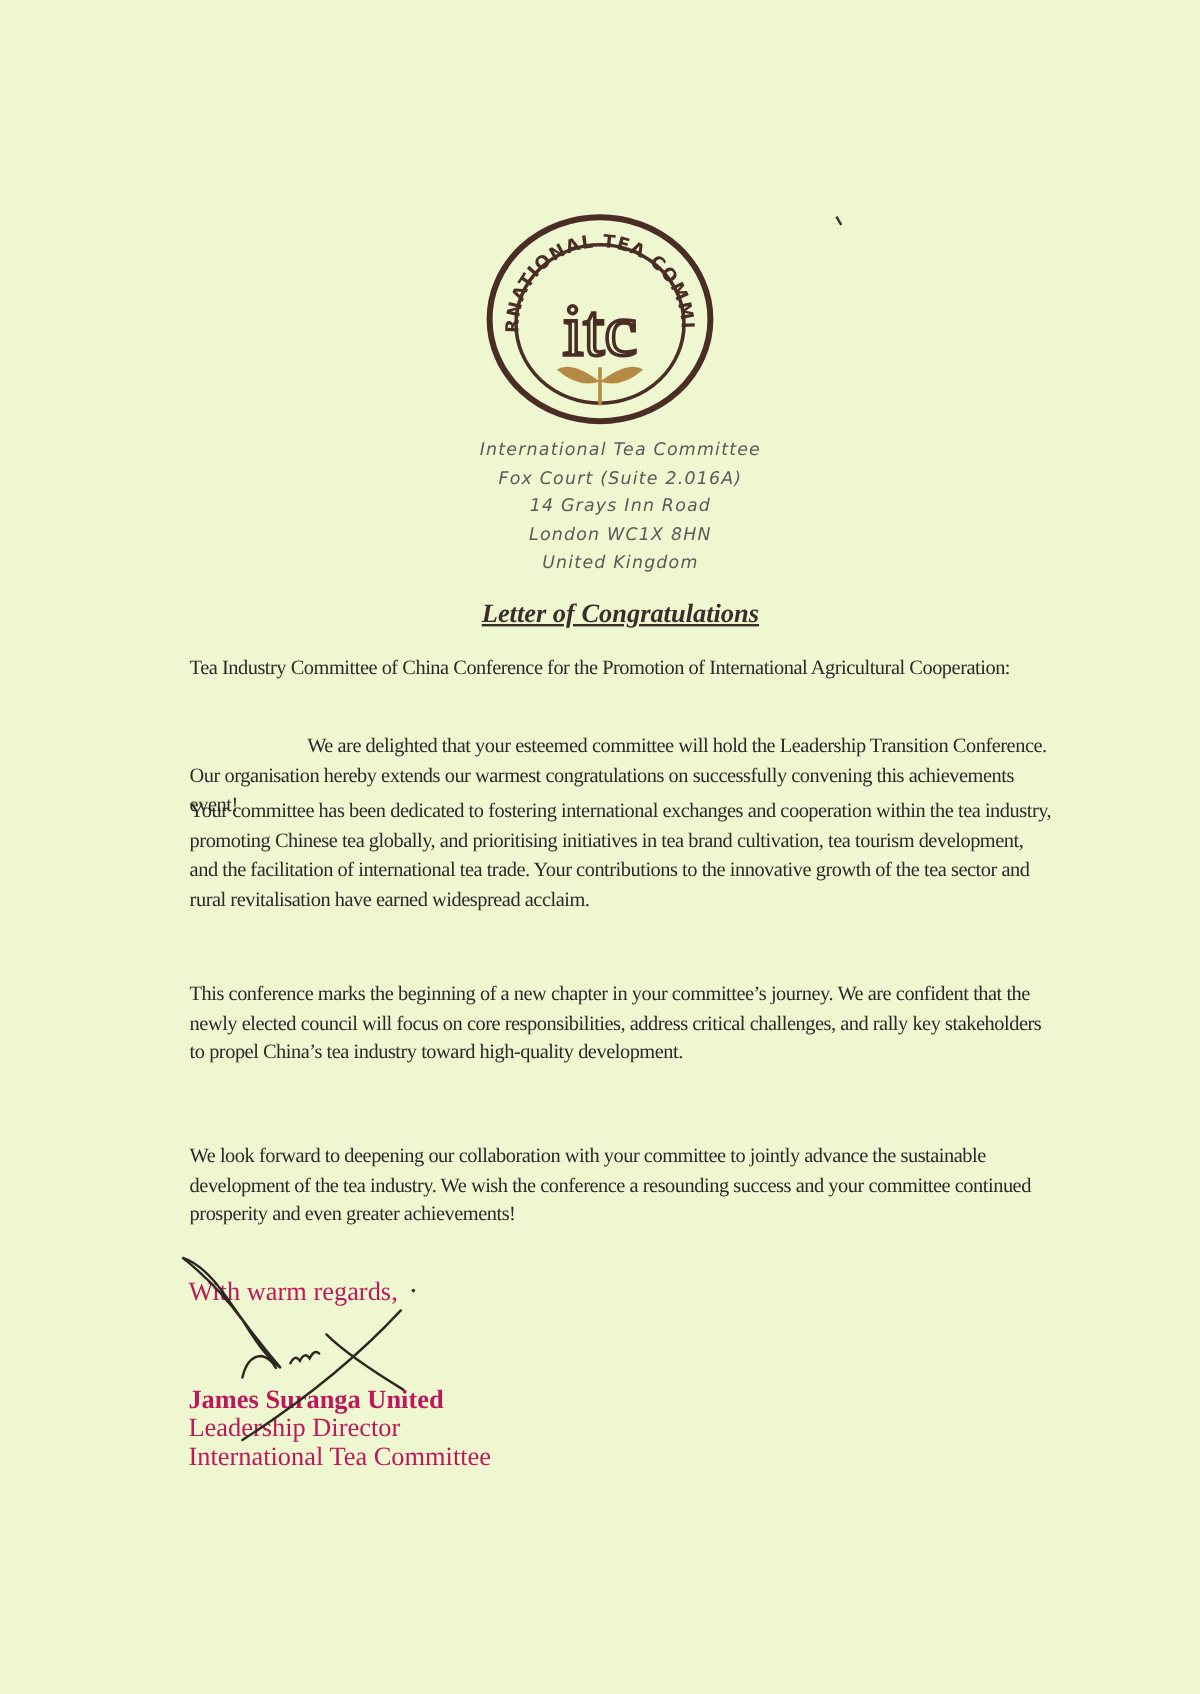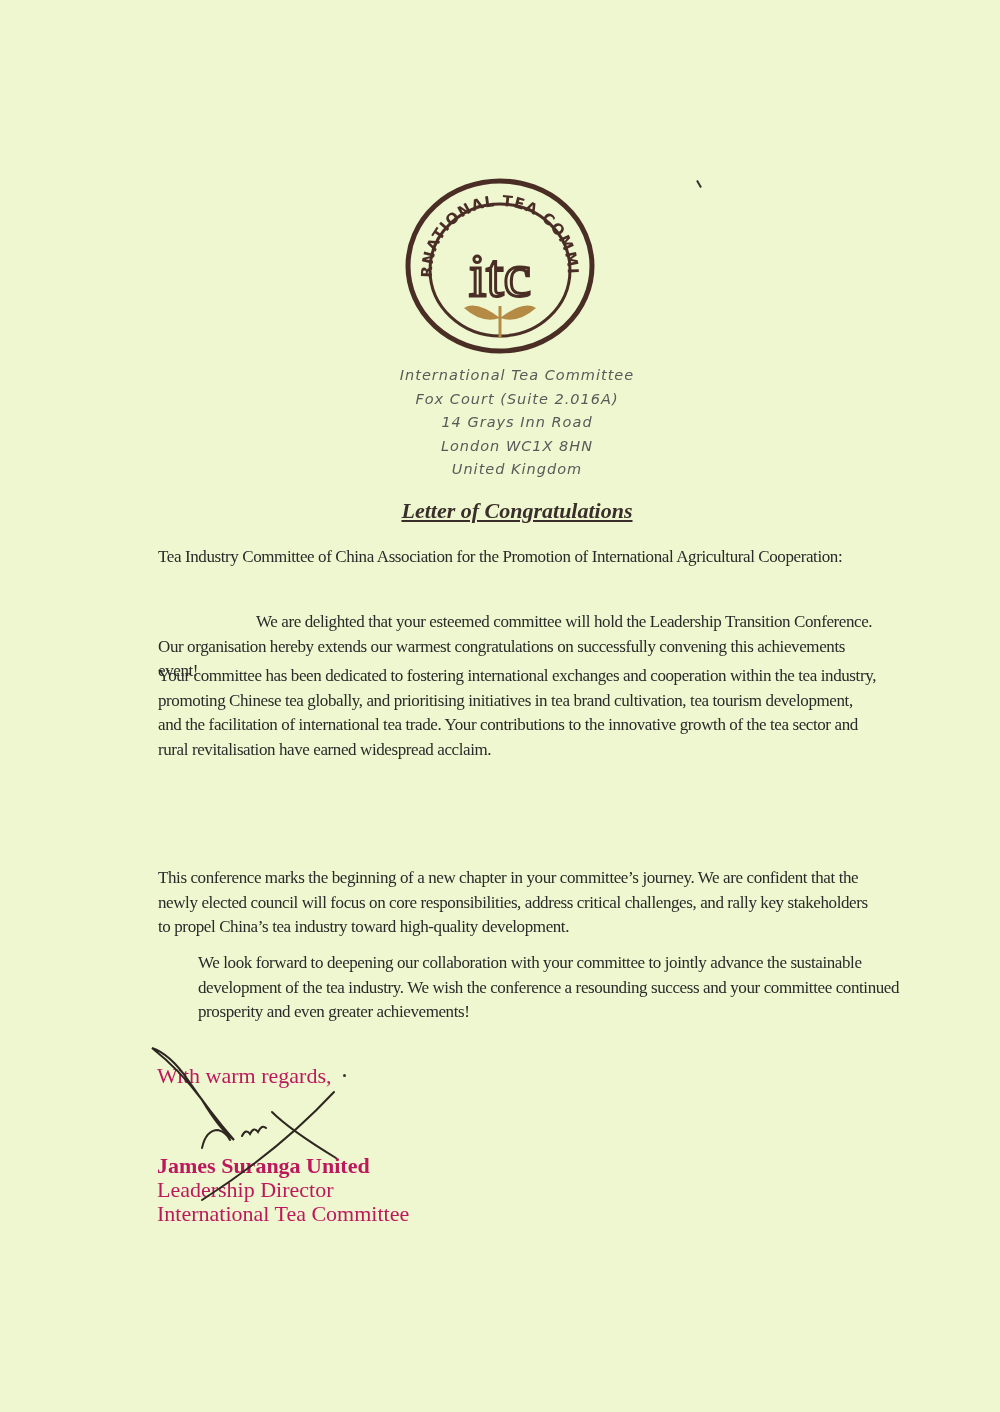--- a/index.html
+++ b/index.html
@@ -58,32 +58,32 @@
   <div>International Tea Committee</div>
   <div>Fox Court (Suite 2.016A)</div>
   <div>14 Grays Inn Road</div>
   <div>London WC1X 8HN</div>
   <div>United Kingdom</div>
 </div>
 
 <div class="title">Letter of Congratulations</div>
 
 <div class="body-text" style="top:545px;">
-  <p class="p">Tea Industry Committee of China Association for the Promotion of International Agricultural Cooperation:</p>
+  <p class="p">Tea Industry Committee of China Conference for the Promotion of International Agricultural Cooperation:</p>
 </div>
 <div class="body-text" style="top:610px;">
   <p class="p indent">We are delighted that your esteemed committee will hold the Leadership Transition Conference. Our organisation hereby extends our warmest congratulations on successfully convening this achievements event!</p>
 </div>
 <div class="body-text" style="top:664px;">
   <p class="p">Your committee has been dedicated to fostering international exchanges and cooperation within the tea industry, promoting Chinese tea globally, and prioritising initiatives in tea brand cultivation, tea tourism development, and the facilitation of international tea trade. Your contributions to the innovative growth of the tea sector and rural revitalisation have earned widespread acclaim.</p>
 </div>
-<div class="body-text" style="top:866px;">
+<div class="body-text" style="top:816px;">
   <p class="p">This conference marks the beginning of a new chapter in your committee’s journey. We are confident that the newly elected council will focus on core responsibilities, address critical challenges, and rally key stakeholders to propel China’s tea industry toward high-quality development.</p>
 </div>
-<div class="body-text" style="top:951px;margin-left:40px;">
+<div class="body-text" style="top:951px;">
   <p class="p">We look forward to deepening our collaboration with your committee to jointly advance the sustainable development of the tea industry. We wish the conference a resounding success and your committee continued prosperity and even greater achievements!</p>
 </div>
 
 <div class="sig-block">
   <div>With warm regards,</div>
   <div style="height:66px;"></div>
   <div class="sig-name">James Suranga United</div>
   <div>Leadership Director</div>
   <div>International Tea Committee</div>
 </div>

